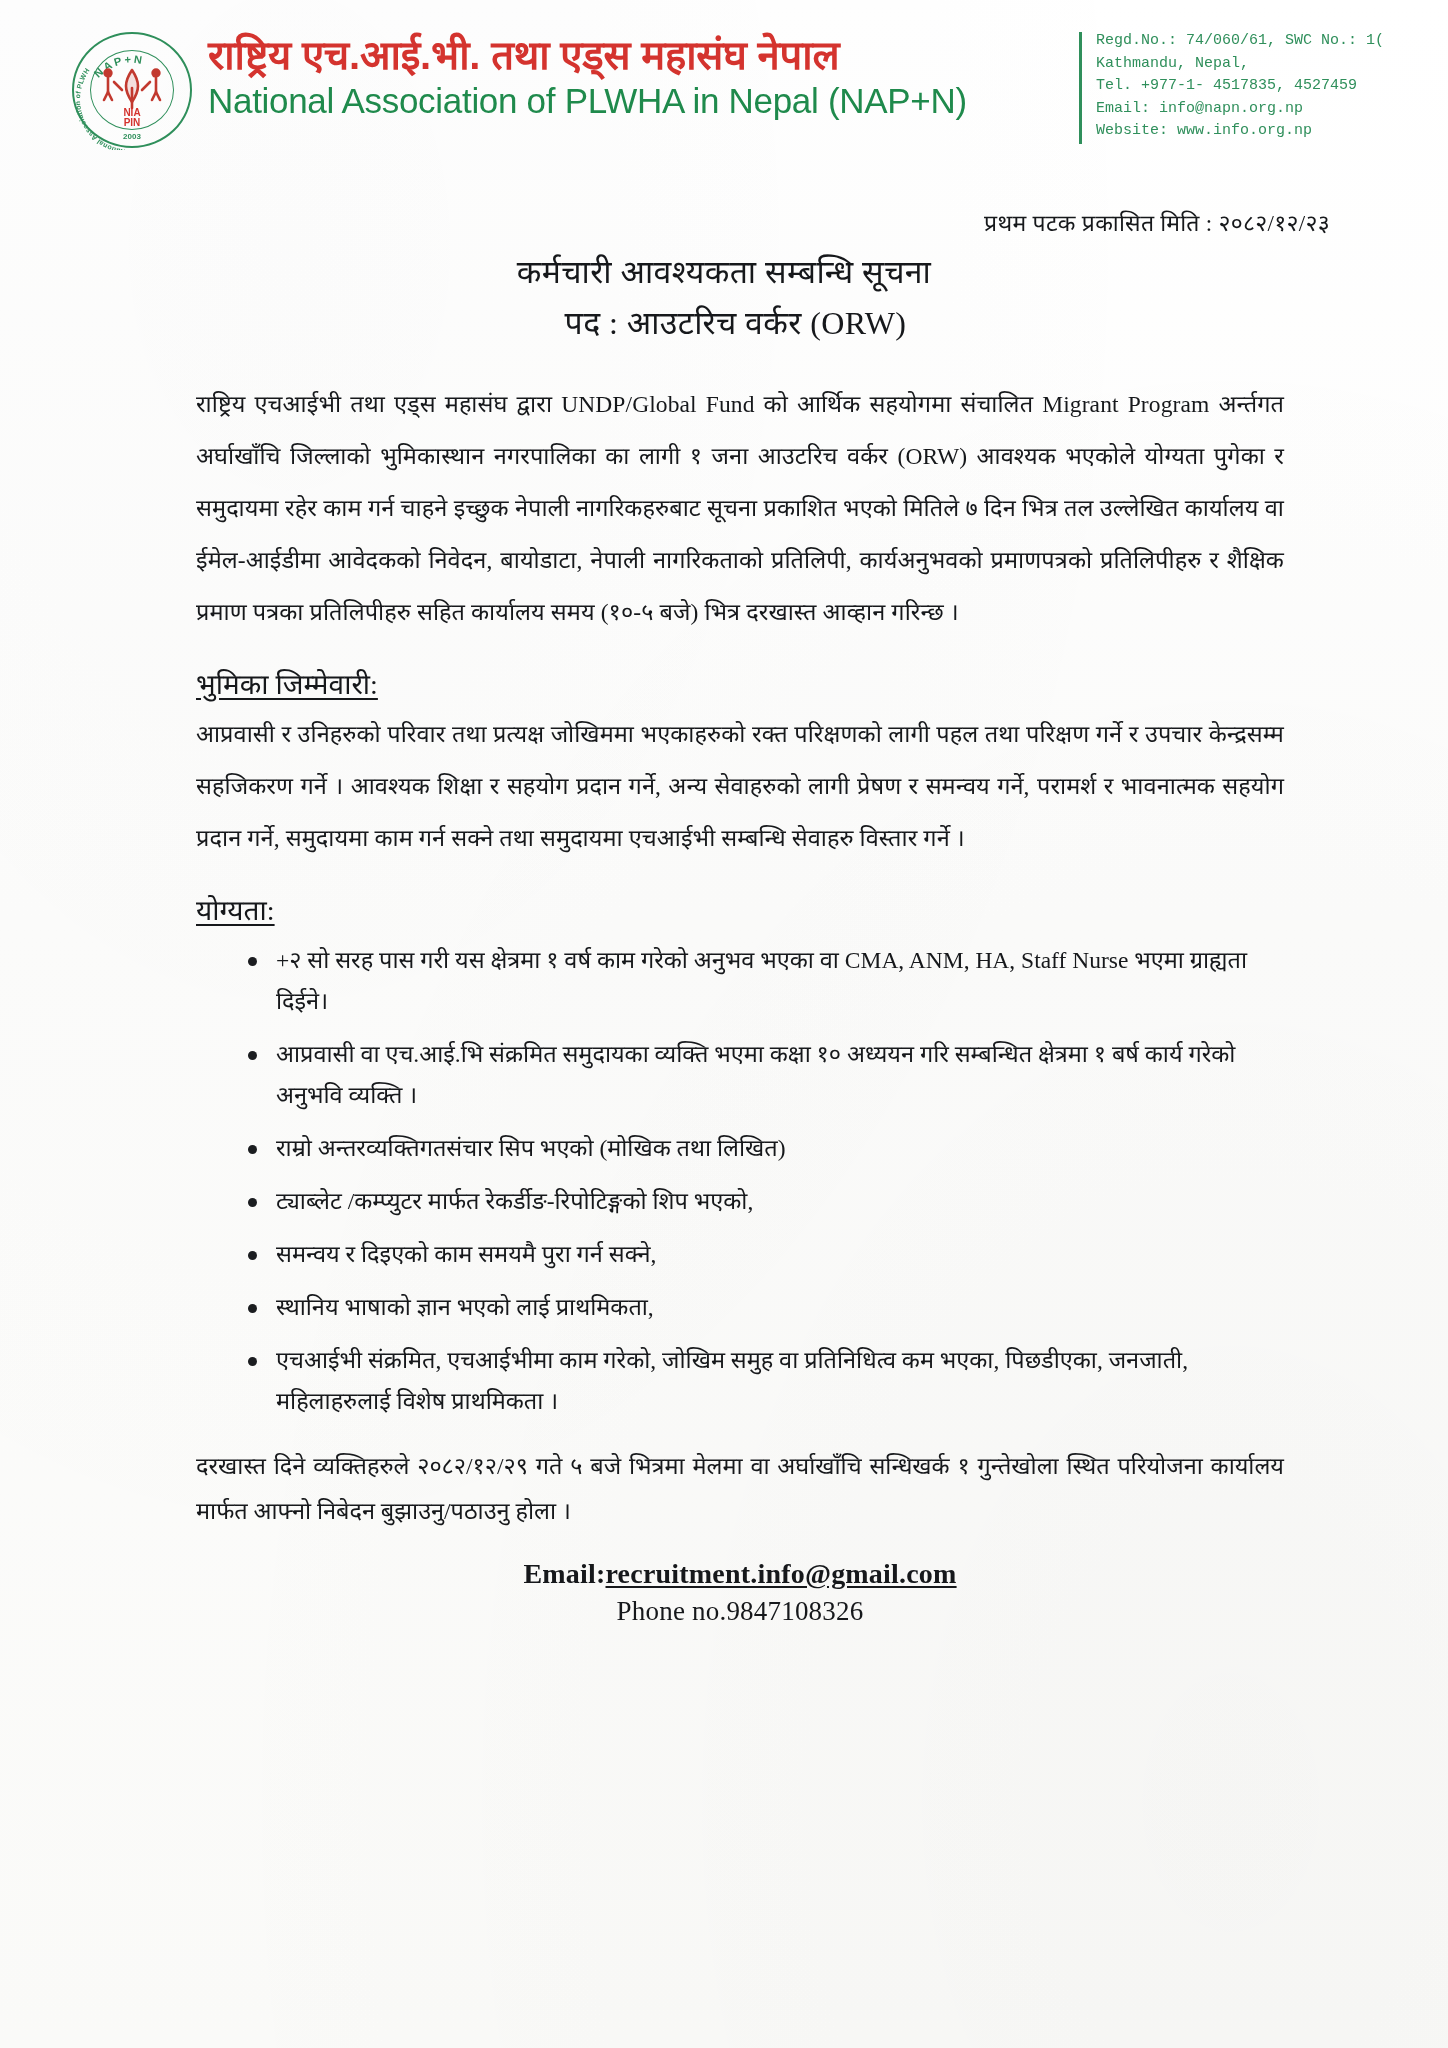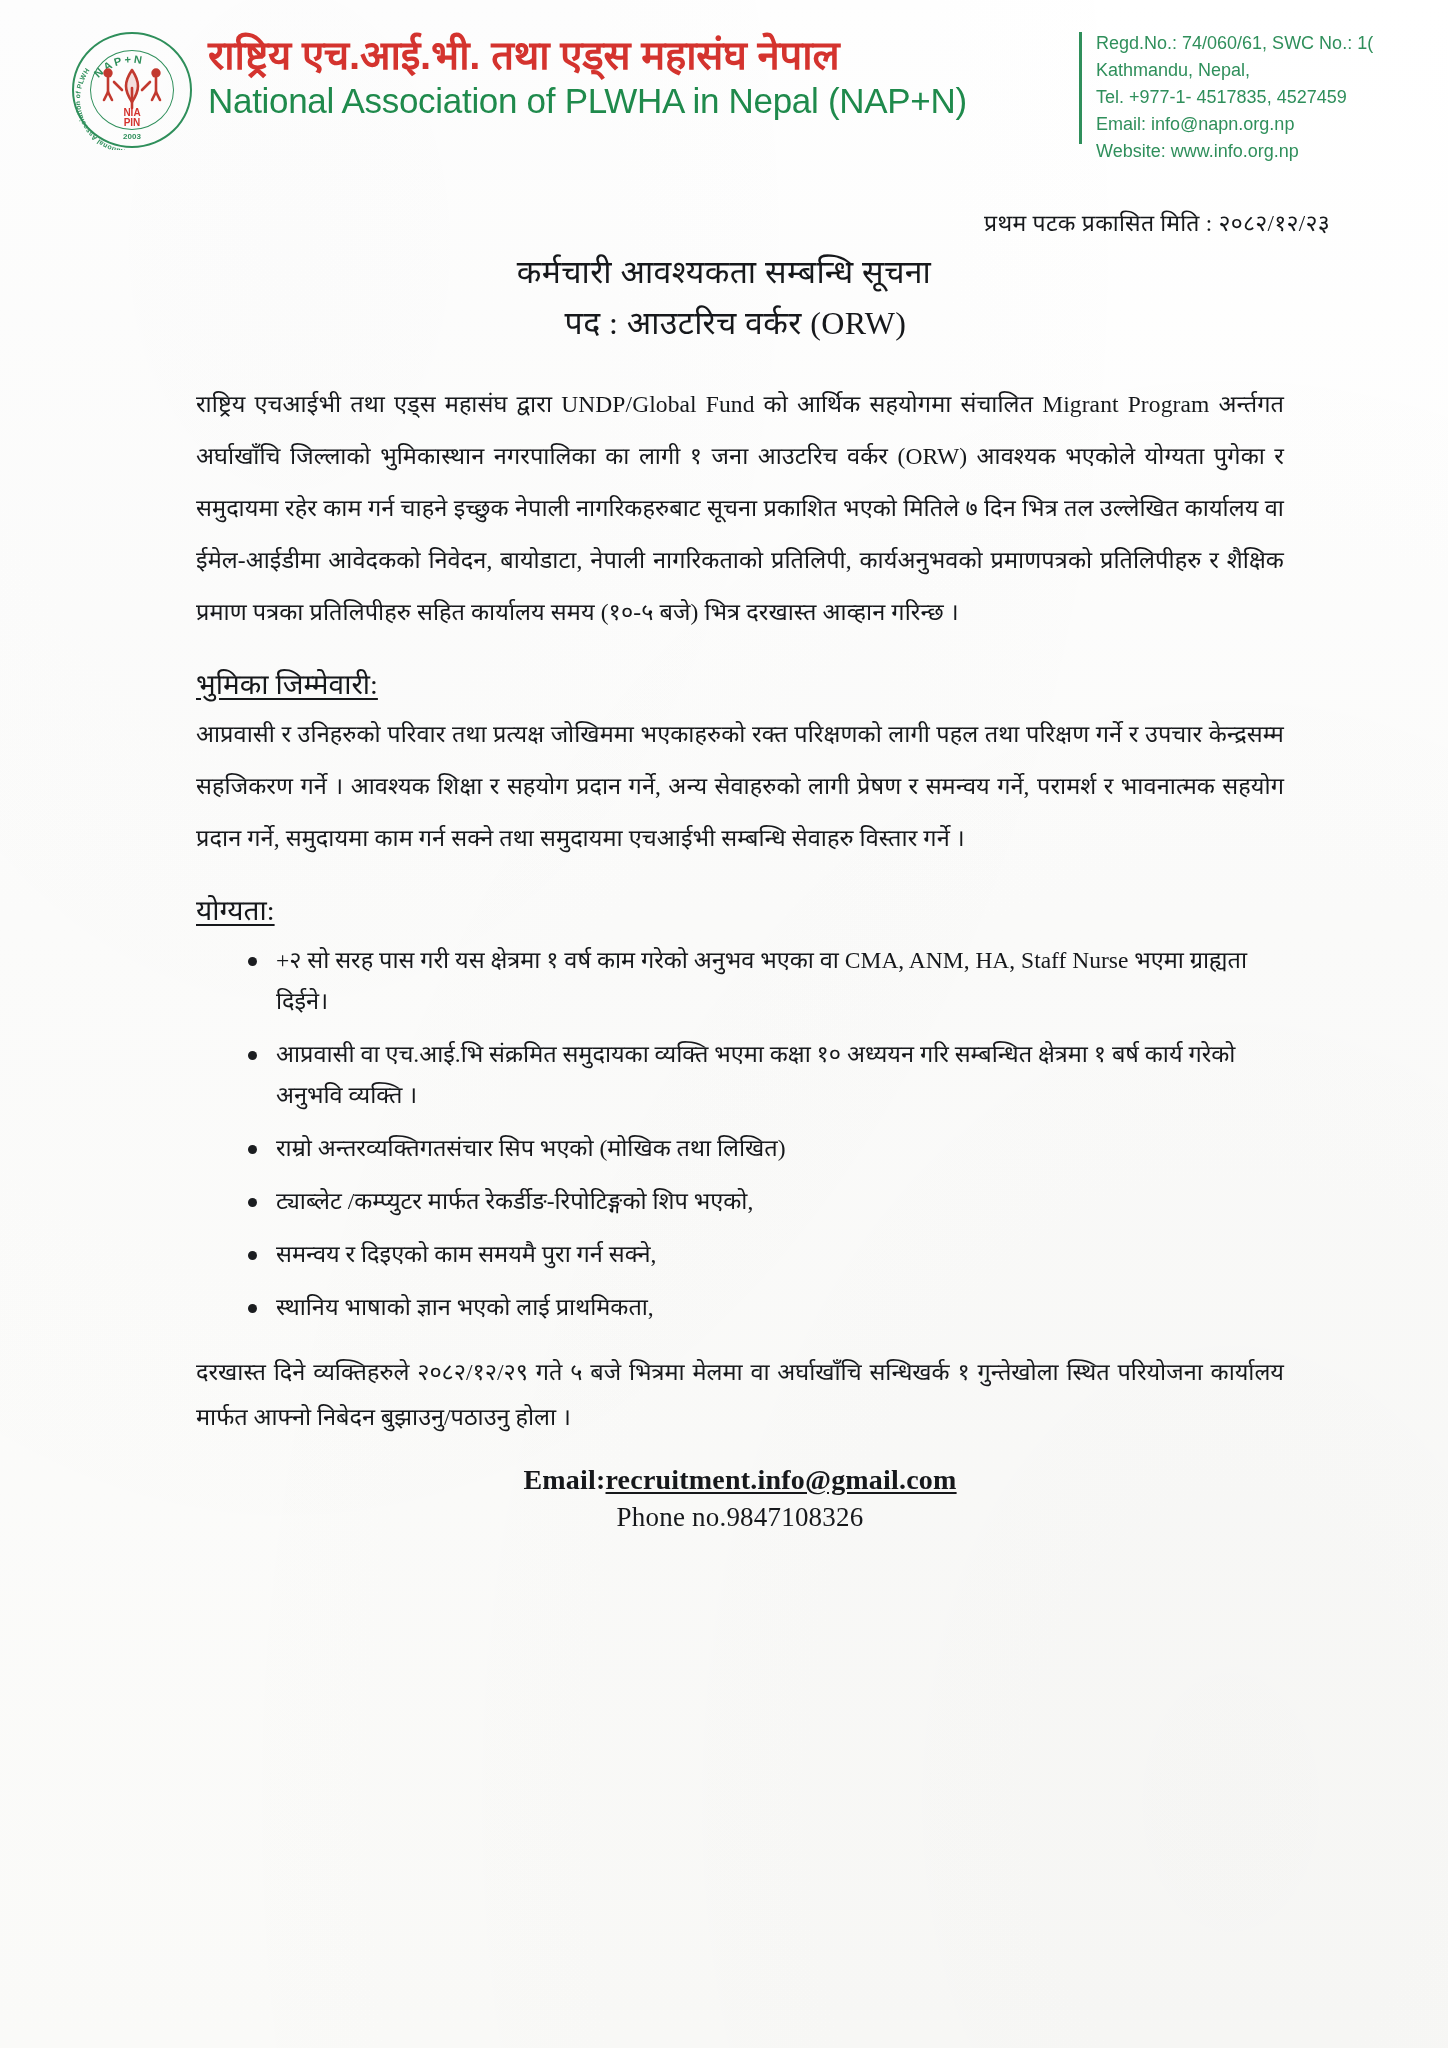--- a/index.html
+++ b/index.html
@@ -78,22 +78,22 @@
   .hdr-divider {
     width: 3px;
     align-self: stretch;
     background: #2f8f5b;
     margin: 6px 14px 10px 6px;
     flex: 0 0 3px;
   }
   .contact {
     flex: 0 0 330px;
     color: #2f8f5b;
-    font-family: Liberation Sans, sans-serif;
-    font-size: 18px;
+    font-family: Liberation Mono, monospace;
+    font-size: 15px;
     line-height: 1.50;
     padding-top: 4px;
     white-space: nowrap;
     overflow: hidden;
   }
 
   
   .emblem { position: absolute; inset: 0; }
   .emblem .ring {
     position: absolute; border-radius: 50%;
@@ -300,20 +300,21 @@
 
     <div class="section-head">योग्यता:</div>
 
     <ul class="bullets">
       <li>+२ सो सरह पास गरी यस क्षेत्रमा १ वर्ष काम गरेको अनुभव भएका वा CMA, ANM, HA, Staff Nurse भएमा ग्राह्यता दिईने।</li>
       <li>आप्रवासी वा एच.आई.भि संक्रमित समुदायका व्यक्ति भएमा कक्षा १० अध्ययन गरि सम्बन्धित क्षेत्रमा १ बर्ष कार्य गरेको अनुभवि व्यक्ति ।</li>
       <li>राम्रो अन्तरव्यक्तिगतसंचार सिप भएको (मोखिक तथा लिखित)</li>
       <li>ट्याब्लेट /कम्प्युटर मार्फत रेकर्डीङ-रिपोटिङ्गको शिप भएको,</li>
       <li>समन्वय र दिइएको काम समयमै पुरा गर्न सक्ने,</li>
       <li>स्थानिय भाषाको ज्ञान भएको लाई प्राथमिकता,</li>
+      <li>एचआईभी संक्रमित, एचआईभीमा काम गरेको, जोखिम समुह वा प्रतिनिधित्व कम भएका, पिछडीएका, जनजाती, महिलाहरुलाई विशेष प्राथमिकता ।</li>
     </ul>
 
     <p class="closing">दरखास्त दिने व्यक्तिहरुले २०८२/१२/२९ गते ५ बजे भित्रमा मेलमा वा अर्घाखाँचि सन्धिखर्क १ गुन्तेखोला स्थित परियोजना कार्यालय मार्फत आफ्नो निबेदन बुझाउनु/पठाउनु होला ।</p>
 
     <div class="contact-block">
       <div class="email-line">
         <span>Email:</span><span class="addr">recruitment.info@gmail.com</span>
       </div>
       <div class="phone-line">Phone no.9847108326</div>
     </div>

